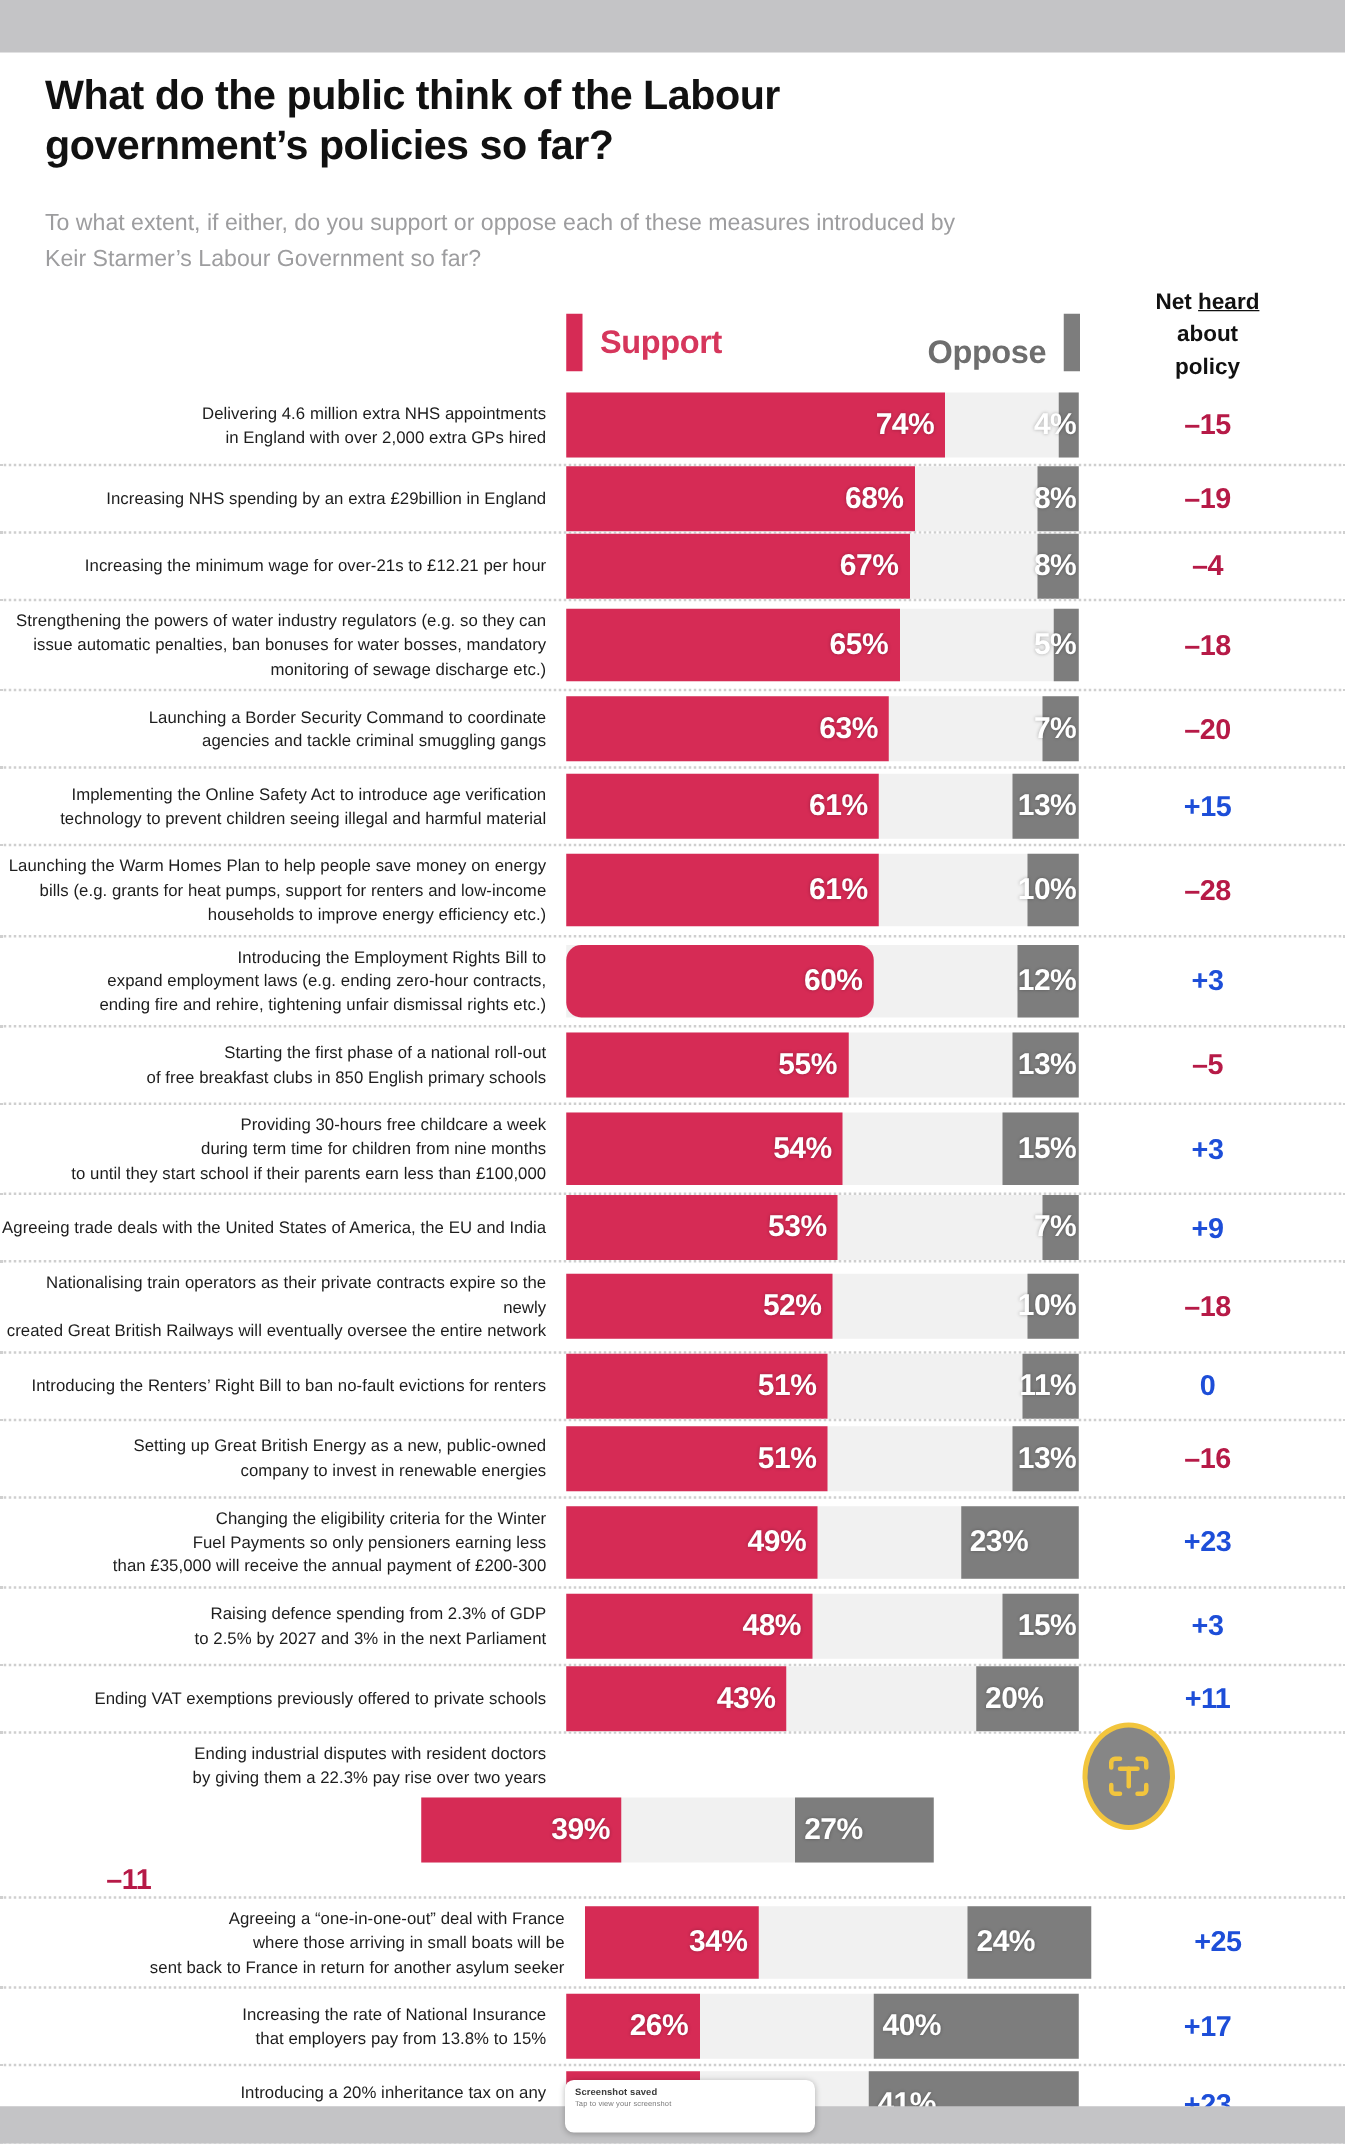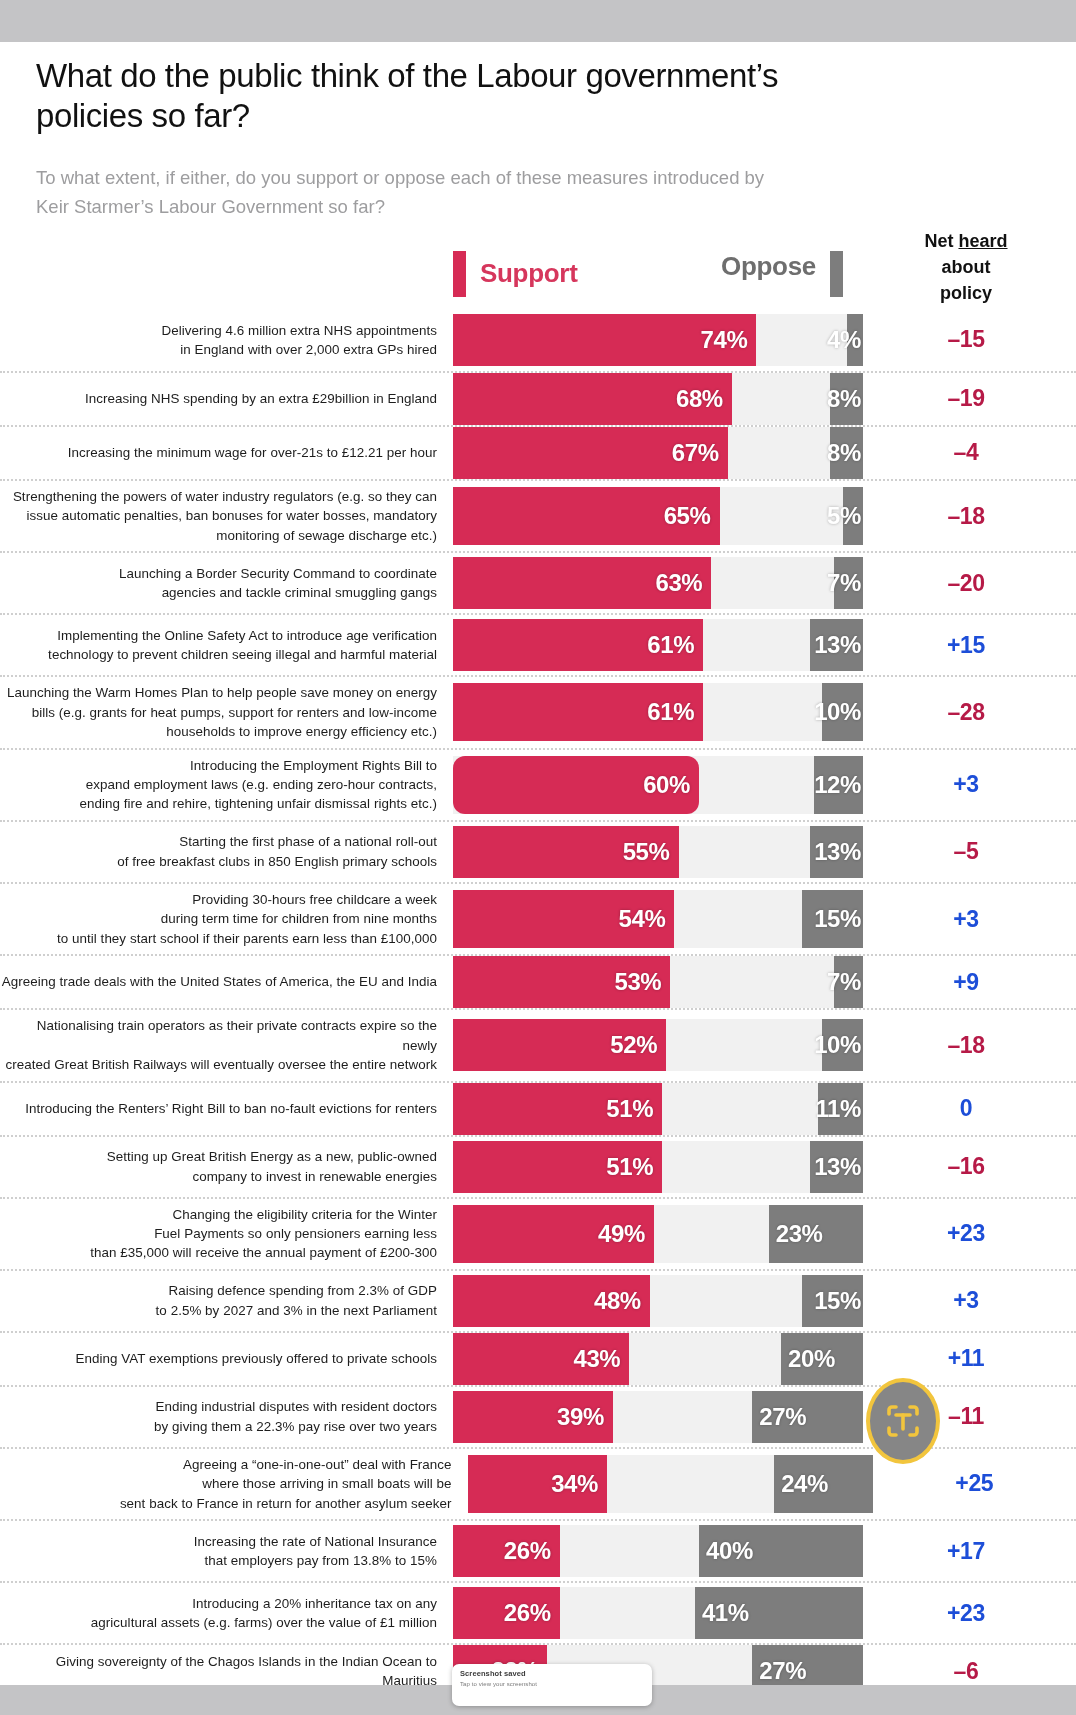--- a/index.html
+++ b/index.html
@@ -23,21 +23,21 @@
   }
 
   .sheet{
     position:absolute;left:0;top:42px;width:1076px;
   }
 
   .title{
     margin:14px 0 0 36px;
     width:800px;
     font-size:33px;
-    font-weight:400;
+    font-weight:700;
     line-height:1.22;
     letter-spacing:-0.4px;
     color:#111111;
   }
   .subtitle{
     margin:26px 0 0 36px;
     width:760px;
     font-size:18.5px;
     line-height:1.58;
     color:#9d9d9f;
@@ -58,22 +58,22 @@
     width:13px;height:46px;background:#d6days;
     background:#d62b55;
   }
   .legend-swatch-gray{
     width:13px;height:46px;background:#7d7d7d;
   }
   .legend-lbl-support{
     font-size:26px;font-weight:700;color:#d6365c;letter-spacing:-0.3px;
   }
   .legend-oppose{
-    position:absolute;left:721px;top:18px;
-    display:flex;align-items:flex-start;gap:14px;
+    position:absolute;left:742px;top:18px;
+    display:flex;align-items:flex-end;gap:14px;
   }
   .legend-lbl-oppose{
     font-size:26px;font-weight:700;color:#6e6e6e;letter-spacing:-0.3px;
   }
   .legend-net{
     position:absolute;left:861px;top:-4px;width:210px;
     text-align:center;font-size:18px;font-weight:700;color:#111;
     line-height:1.44;
   }
   .legend-net .u{text-decoration:underline;}
@@ -426,21 +426,21 @@
         <div class="row-track" style="--bh: 52px;">
           <div class="bar-support" style="width: 176.3px; background: rgb(214, 43, 85);">
             <span class="bar-val">43%</span>
           </div>
           <div class="bar-oppose" style="width: 82px; background: rgb(125, 125, 125);">
             <span class="bar-val">20%</span>
           </div>
         </div>
         <div class="row-net net-pos">+11</div>
       </div>
-      <div class="row" style="min-height: 62px;">
+      <div class="row" style="min-height: 62px; flex-direction: column;">
         <div class="row-label">
           <span>Ending industrial disputes with resident doctors<br>by giving them a 22.3% pay rise over two years</span>
         </div>
         <div class="row-track" style="--bh: 52px;">
           <div class="bar-support" style="width: 159.9px; background: rgb(214, 43, 85);">
             <span class="bar-val">39%</span>
           </div>
           <div class="bar-oppose" style="width: 110.7px; background: rgb(125, 125, 125);">
             <span class="bar-val">27%</span>
           </div>

